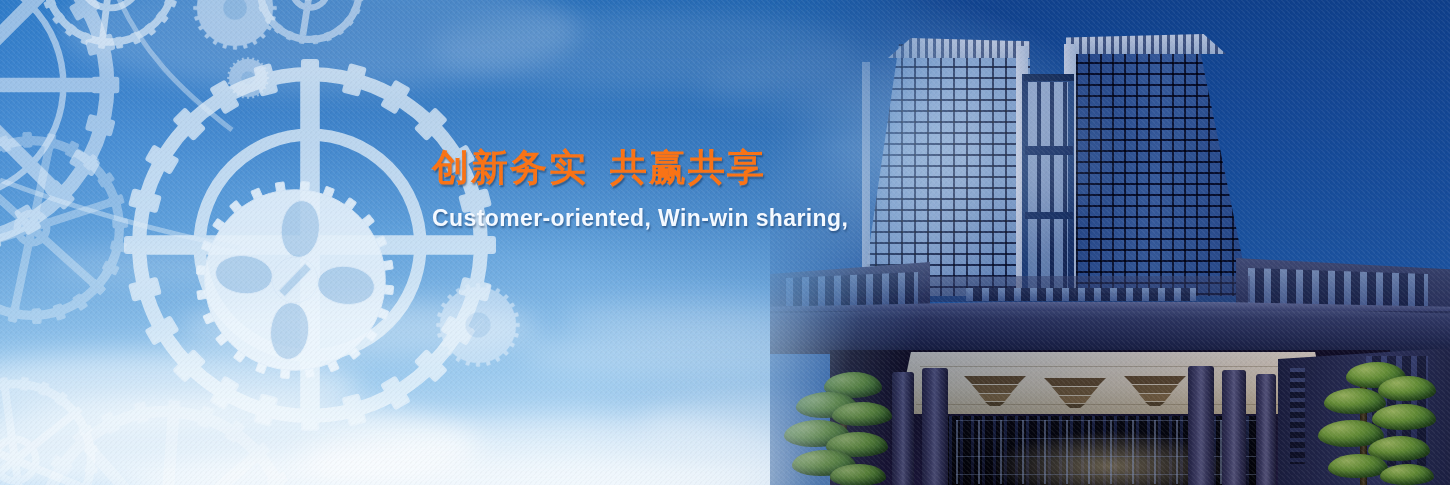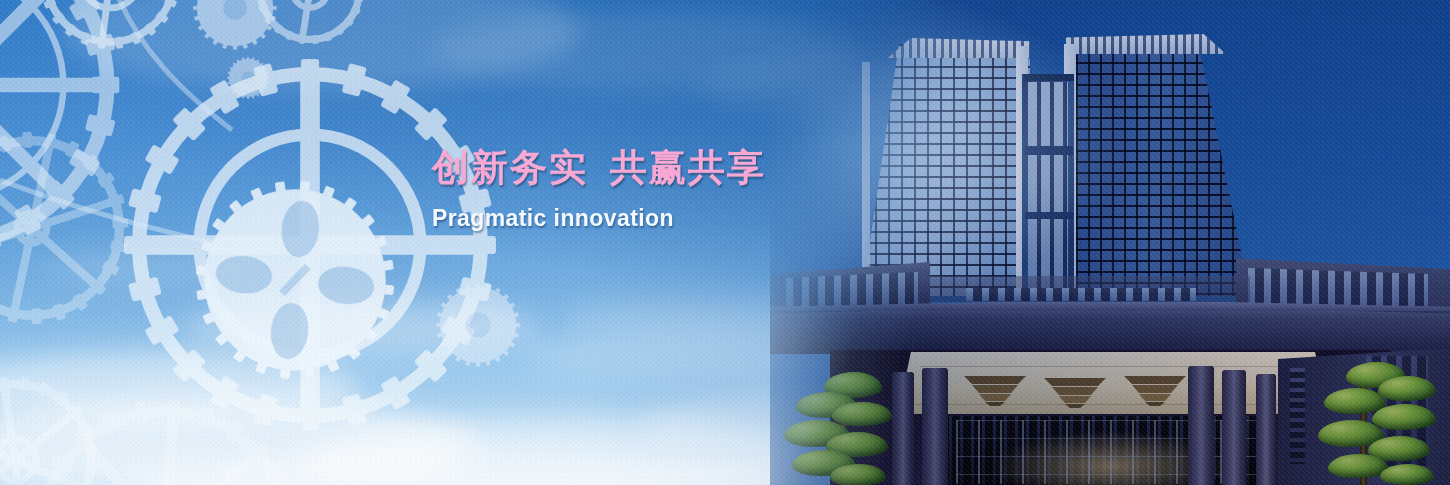--- a/index.html
+++ b/index.html
@@ -133,21 +133,21 @@
       linear-gradient(200deg, rgba(26,70,150,.30) 0%, rgba(40,40,110,.22) 45%, rgba(24,24,70,.30) 100%),
       radial-gradient(90% 60% at 18% 78%, rgba(150,195,240,.45), rgba(150,195,240,0) 70%);
     mix-blend-mode:multiply;}
   .photo-glow{position:absolute;inset:0;
     background:radial-gradient(70% 55% at 10% 30%, rgba(190,220,250,.55), rgba(190,220,250,0) 60%);
     mix-blend-mode:screen;}
 
   
   .copy{position:absolute;left:432px;top:143px;width:560px;}
   .h-cn{
-    color:#f9a8d4;font-size:37px;line-height:49px;font-weight:bold;
+    color:#f97316;font-size:37px;line-height:49px;font-weight:bold;
     letter-spacing:2px;
     text-shadow:1px 2px 2px rgba(10,40,80,.55), 0 1px 0 rgba(255,255,255,.35);
     white-space:pre;
   }
   .h-cn .gap{display:inline-block;width:22px;}
   .sub{
     color:#f4f9ff;font-size:23px;line-height:36px;font-weight:bold;
     letter-spacing:.4px;
     text-shadow:1px 2px 2px rgba(10,40,80,.45);
     margin-top:8px;
@@ -485,17 +485,17 @@
       <div class="photo-wash"></div>
       <div class="photo-glow"></div>
     </div>
   </div>
 
   <div class="sky-tex"></div>
 
   <div class="copy">
     <div class="h-cn"><span>创新务实</span><span class="gap"></span><span>共赢共享</span></div>
     <div class="sub">
-      <span class="l2">Pragmatic innovation</span>
+      <span>Customer-oriented, Win-win sharing,</span>
     </div>
   </div>
 
 </div>
 
 </body></html>

